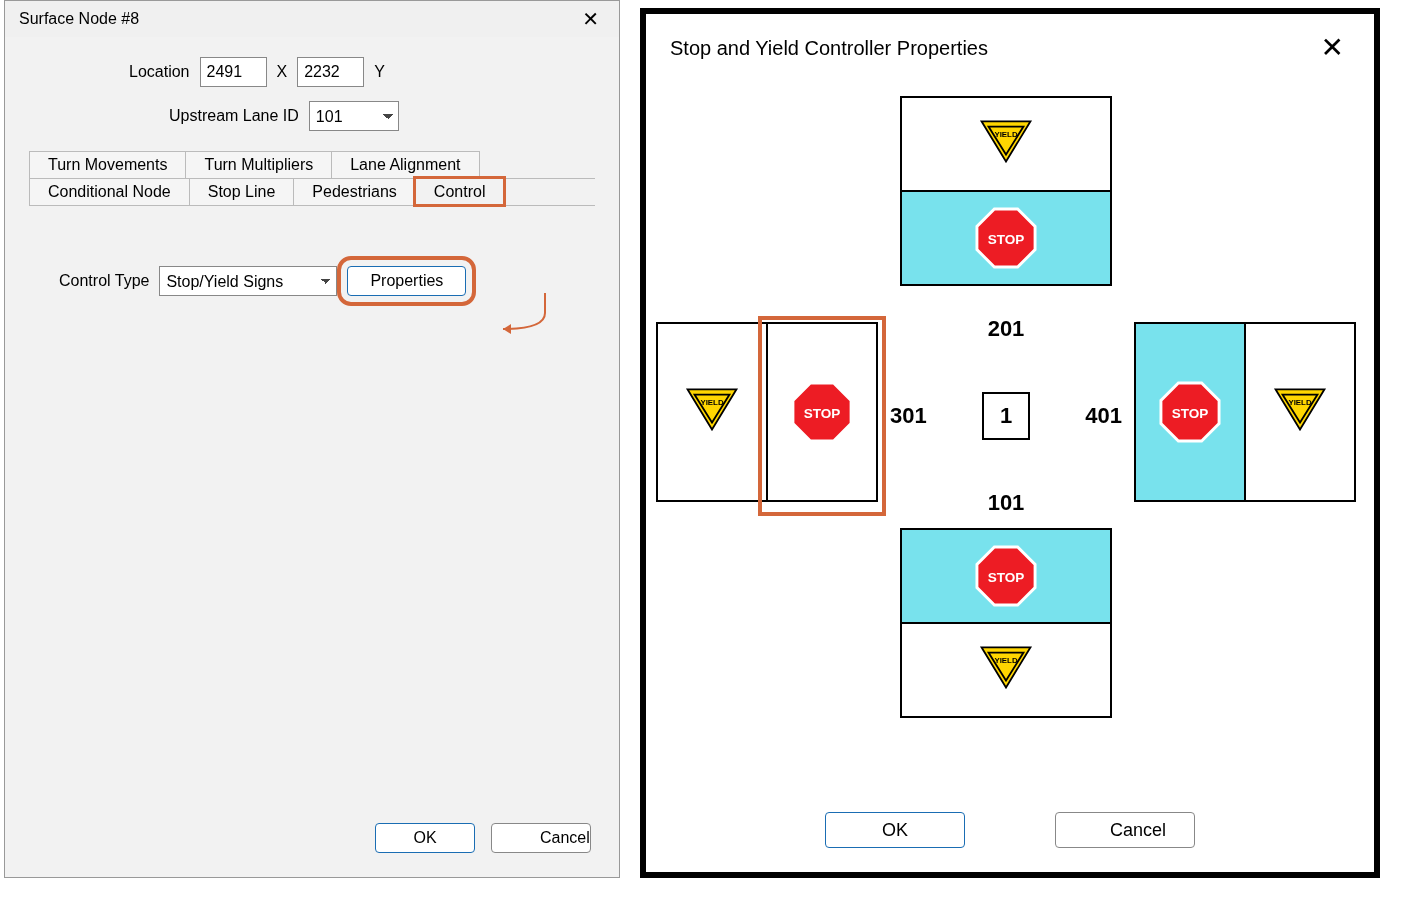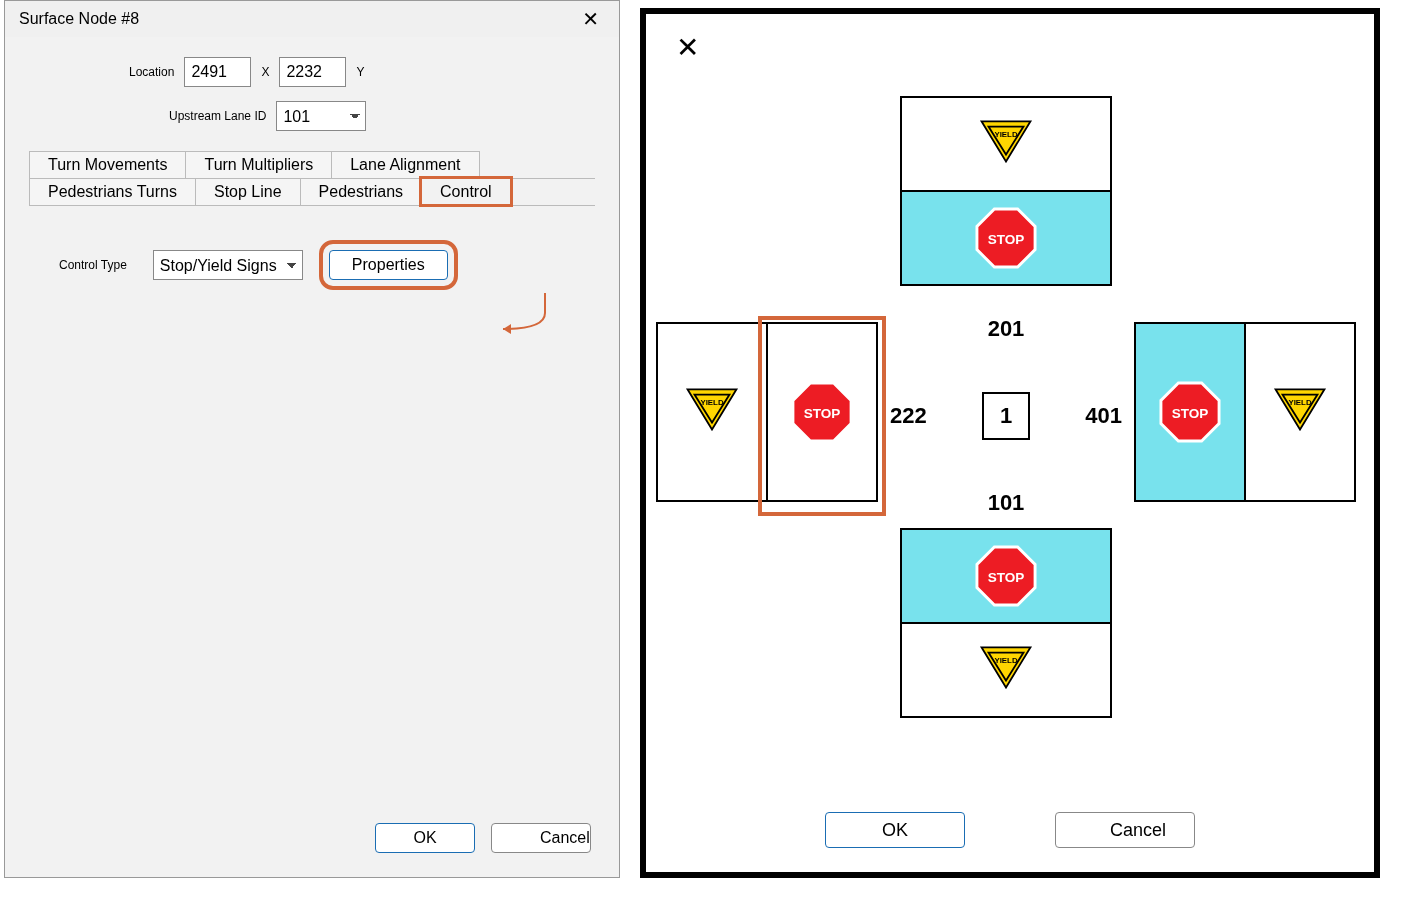--- a/index.html
+++ b/index.html
@@ -36,21 +36,21 @@
     padding: 20px 24px 0 24px;
     background: #f2f2f2;
     height: calc(100% - 40px);
     position: relative;
   }
   .form-row {
     display: flex; align-items: center; gap: 10px; margin-bottom: 14px;
     justify-content: center;
   }
   .form-row.left { justify-content: flex-start; padding-left: 120px; }
-  .lbl { font-size: 12px; }
+  .lbl { font-size: 16px; }
   input.text {
     height: 30px; border: 1px solid #888; padding: 0 6px;
     font-size: 16px; background: #fff;
   }
   .in-xy { width: 67px; }
   select.sel {
     height: 30px; border: 1px solid #888; padding: 0 24px 0 6px;
     font-size: 16px; background: #fff;
     appearance: none; -webkit-appearance: none;
     background-image: linear-gradient(45deg, transparent 50%, #444 50%),
@@ -86,25 +86,25 @@
   .highlight-tab {
     outline: 3px solid #d4673a;
     outline-offset: -1px;
     z-index: 5;
   }
   .highlight-btn {
     outline: 4px solid #d4673a;
     outline-offset: 6px;
   }
   .ctrl-row {
-    display: flex; align-items: center; gap: 26px;
-    margin-top: 44px;
+    display: flex; align-items: center; gap: 10px;
+    margin-top: 60px;
     padding-left: 30px;
   }
-  .sel-ctrl { width: 150px; }
+  .sel-ctrl { width: 178px; }
   .btn {
     height: 30px; padding: 0 22px;
     border: 1px solid #1a6db3;
     border-radius: 4px;
     background: #fff;
     font-size: 16px;
     cursor: pointer;
   }
   .btn.plain { border-color: #888; }
   .btn-row {
@@ -215,21 +215,21 @@
       </select>
     </div>
 
     <div class="tabstrip">
       <div class="tabrow">
         <div class="tab">Turn Movements</div>
         <div class="tab">Turn Multipliers</div>
         <div class="tab">Lane Alignment</div>
       </div>
       <div class="tabrow tabrow2">
-        <div class="tab">Pedestrians Turns</div>
+        <div class="tab">Conditional Node</div>
         <div class="tab">Stop Line</div>
         <div class="tab">Pedestrians</div>
         <div class="tab active highlight-tab">Control</div>
       </div>
     </div>
 
     <div class="ctrl-row">
       <span class="lbl">Control Type</span>
       <select class="sel sel-ctrl">
         <option>Stop/Yield Signs</option>
@@ -244,20 +244,21 @@
 
     <div class="btn-row">
       <button class="btn ok">OK</button>
       <button class="btn cancel plain">Cancel</button>
     </div>
   </div>
 </div>
 
 <div class="dialog dialog2">
   <div class="title-bar">
+    <span>Stop and Yield Controller Properties</span>
     <span class="close-x">✕</span>
   </div>
 
   <div class="grid-area">
 
     <div class="sign-box box-n">
       <div class="sign-half">
         <svg class="sign-svg small" viewBox="0 0 64 64">
             <use href="#yield-sign"></use>
           </svg>
@@ -304,21 +305,21 @@
       <div class="sign-half sign-hdiv">
         <svg class="sign-svg small" viewBox="0 0 64 64">
             <use href="#yield-sign"></use>
           </svg>
       </div>
     </div>
 
     <div class="center-block">
       <div class="nodeid nid-n">201</div>
       <div class="nodeid nid-s">101</div>
-      <div class="nodeid nid-w">222</div>
+      <div class="nodeid nid-w">301</div>
       <div class="nodeid nid-e">401</div>
       <div class="nodeid nid-c">1</div>
     </div>
 
     <div class="hl-orange hl-west-stop"></div>
   </div>
 
   <div class="d2-btnrow">
     <button class="btn ok">OK</button>
     <button class="btn cancel plain">Cancel</button>

